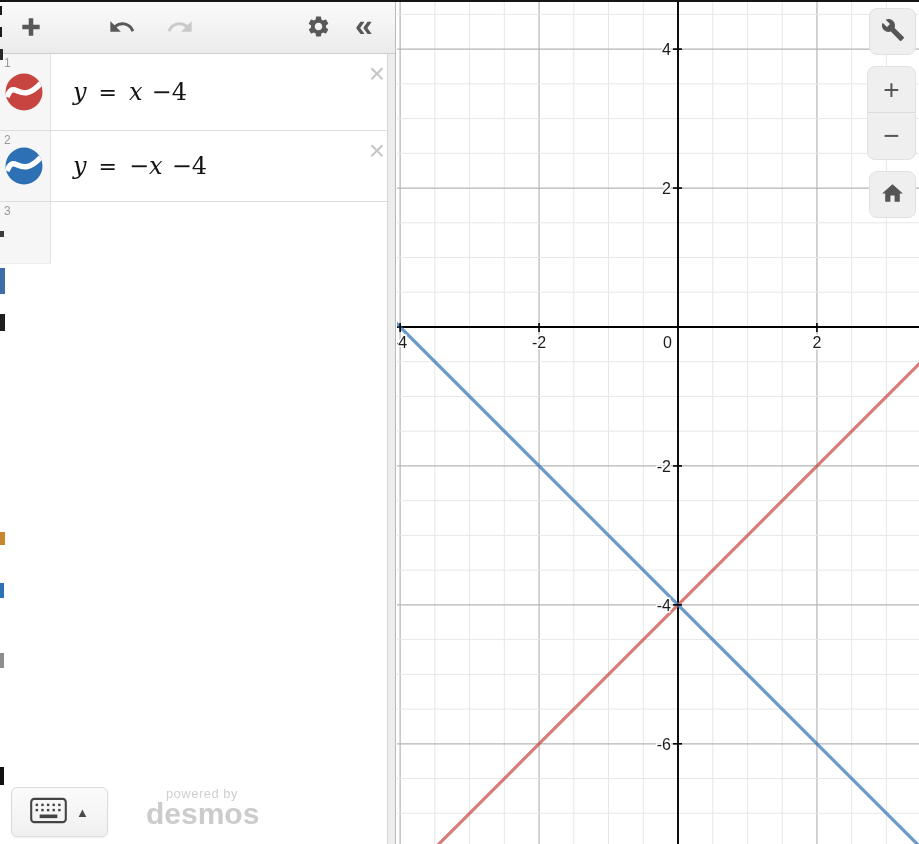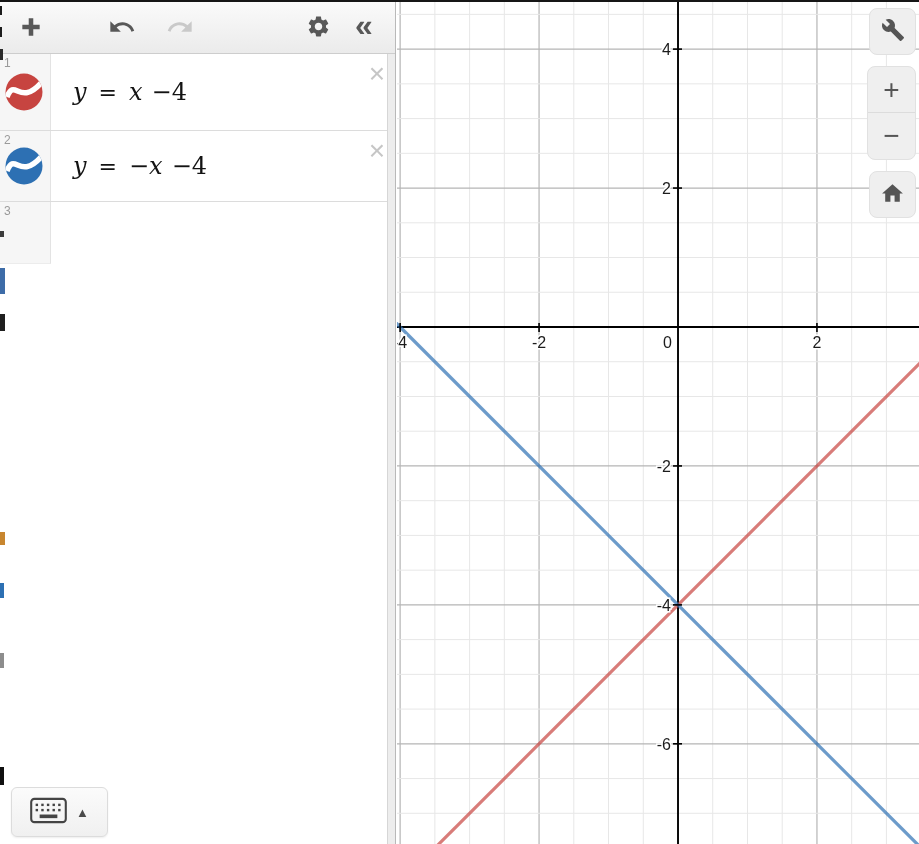--- a/index.html
+++ b/index.html
@@ -180,20 +180,24 @@
               <rect x="21" y="14" width="3" height="3"></rect>
               <rect x="28" y="14" width="3" height="3"></rect>
               <rect x="35" y="14" width="3" height="3"></rect>
             <rect x="12" y="21" width="22" height="4.5"></rect>
           </g>
         </svg>
       </span>
       <span class="kbd-arrow">▲</span>
     </button>
 
+    <div class="branding">
+      <div class="powered">powered by</div>
+      <div class="desmos-name">desmos</div>
+    </div>
   </aside>
 
   <main class="graph">
     <svg id="plot" width="522" height="844" viewBox="0 0 522 844">
         <line x1="3.126164492946495" y1="0" x2="3.126164492946495" y2="844" stroke="#b5b5b5" stroke-width="1.2"></line>
         <line x1="37.86132552568538" y1="0" x2="37.86132552568538" y2="844" stroke="#e7e7e7" stroke-width="1"></line>
         <line x1="72.59648655842427" y1="0" x2="72.59648655842427" y2="844" stroke="#e7e7e7" stroke-width="1"></line>
         <line x1="107.33164759116316" y1="0" x2="107.33164759116316" y2="844" stroke="#e7e7e7" stroke-width="1"></line>
         <line x1="142.06680862390203" y1="0" x2="142.06680862390203" y2="844" stroke="#b5b5b5" stroke-width="1.2"></line>
         <line x1="176.80196965664092" y1="0" x2="176.80196965664092" y2="844" stroke="#e7e7e7" stroke-width="1"></line>

